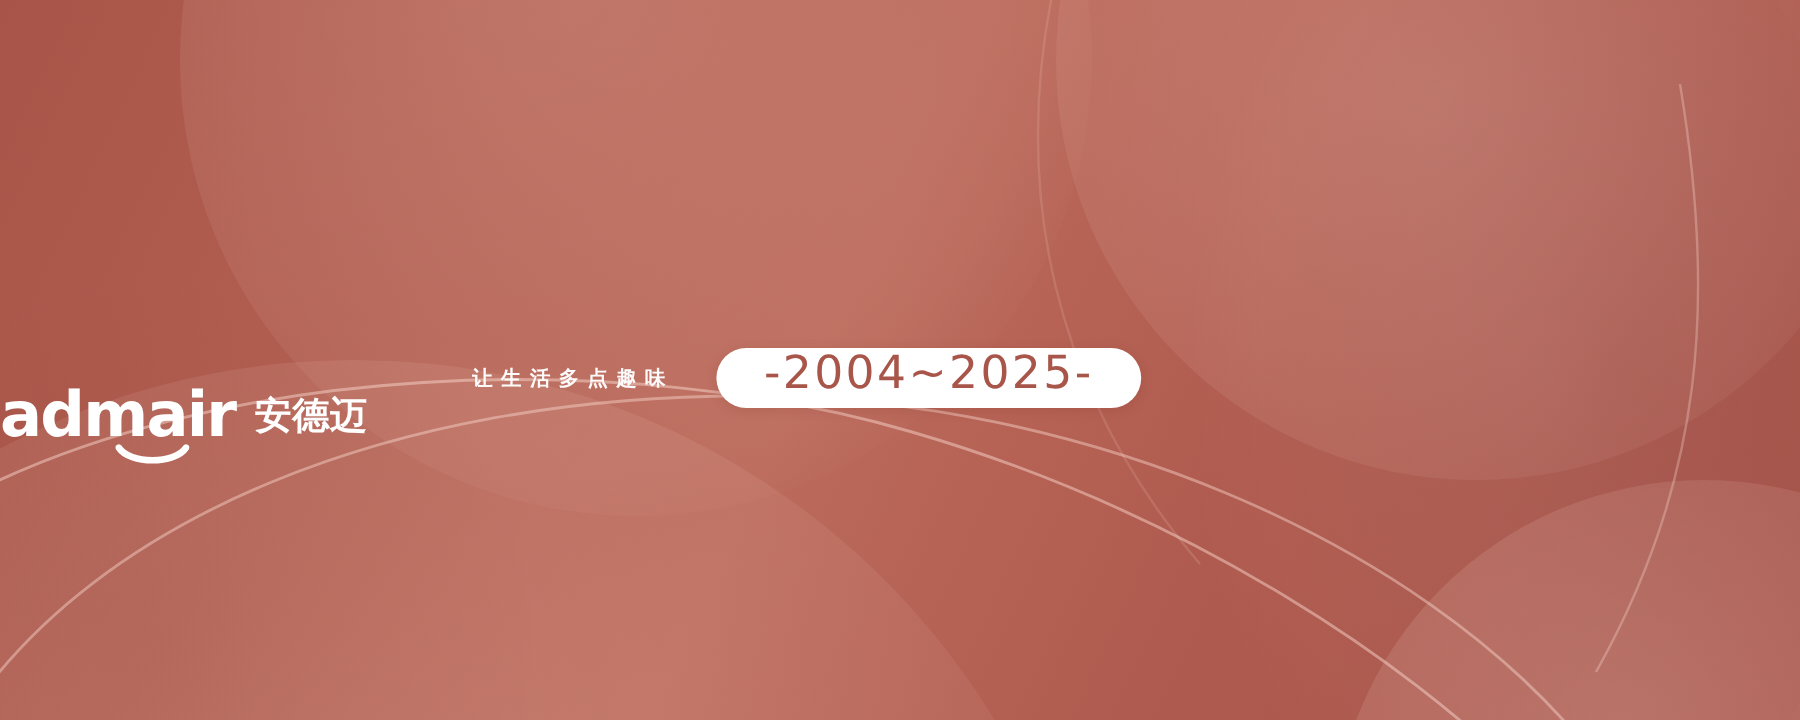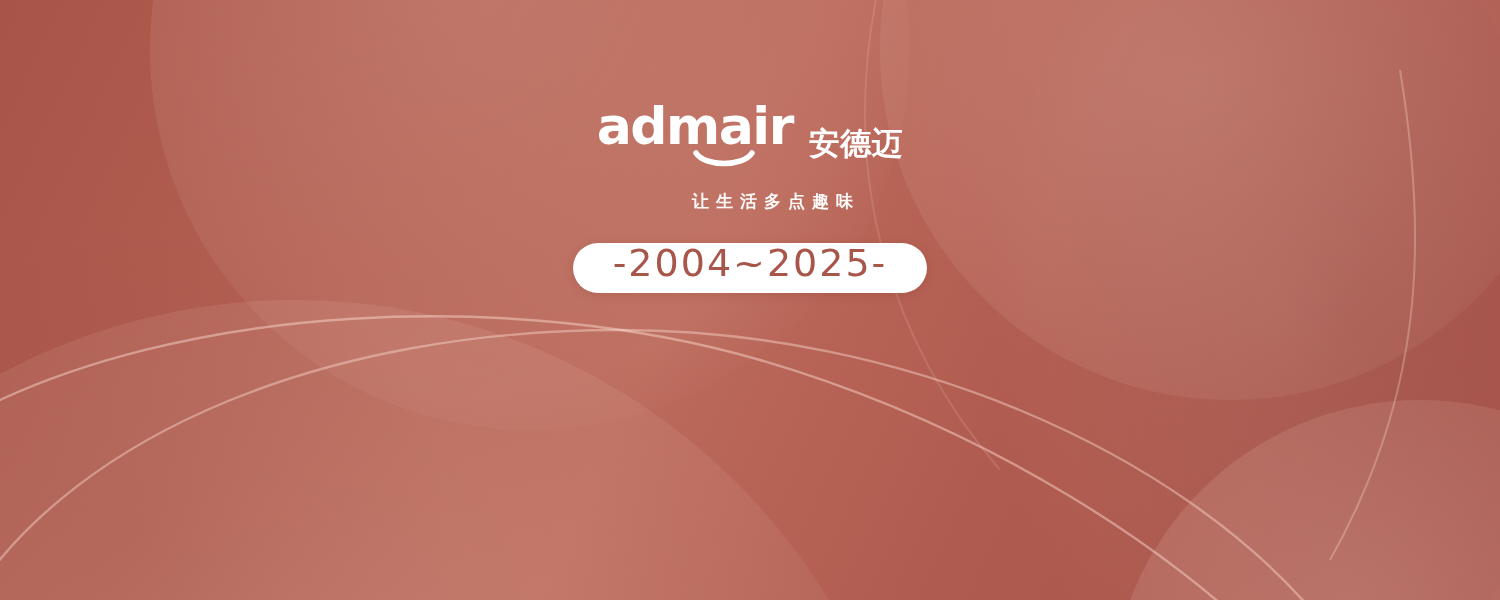--- a/index.html
+++ b/index.html
@@ -84,22 +84,23 @@
     height: 600px;
   }
 
   
   .content {
     position: relative;
     z-index: 5;
     width: 100%;
     height: 100%;
     display: flex;
-    flex-direction: column;
+    flex-direction: row;
     align-items: center;
+    gap: 35px;
   }
 
   .logo-row {
     display: flex;
     align-items: flex-start;
     margin-top: 104px;
     height: 56px;
   }
   .wordmark-wrap {
     position: relative;
@@ -121,21 +122,21 @@
     width: 62px;
     height: 18px;
   }
   .logo-cn {
     font-family: "DejaVu Sans", "Liberation Sans", sans-serif;
     font-size: 31px;
     font-weight: 700;
     color: #ffffff;
     letter-spacing: 0.5px;
     margin-left: 16px;
-    margin-top: 22px;
+    margin-top: 6px;
     line-height: 34px;
   }
 
   .tagline {
     margin-top: 30px;
     font-family: "DejaVu Sans", "Liberation Sans", sans-serif;
     font-size: 17px;
     font-weight: 700;
     color: #ffffff;
     letter-spacing: 7px;

